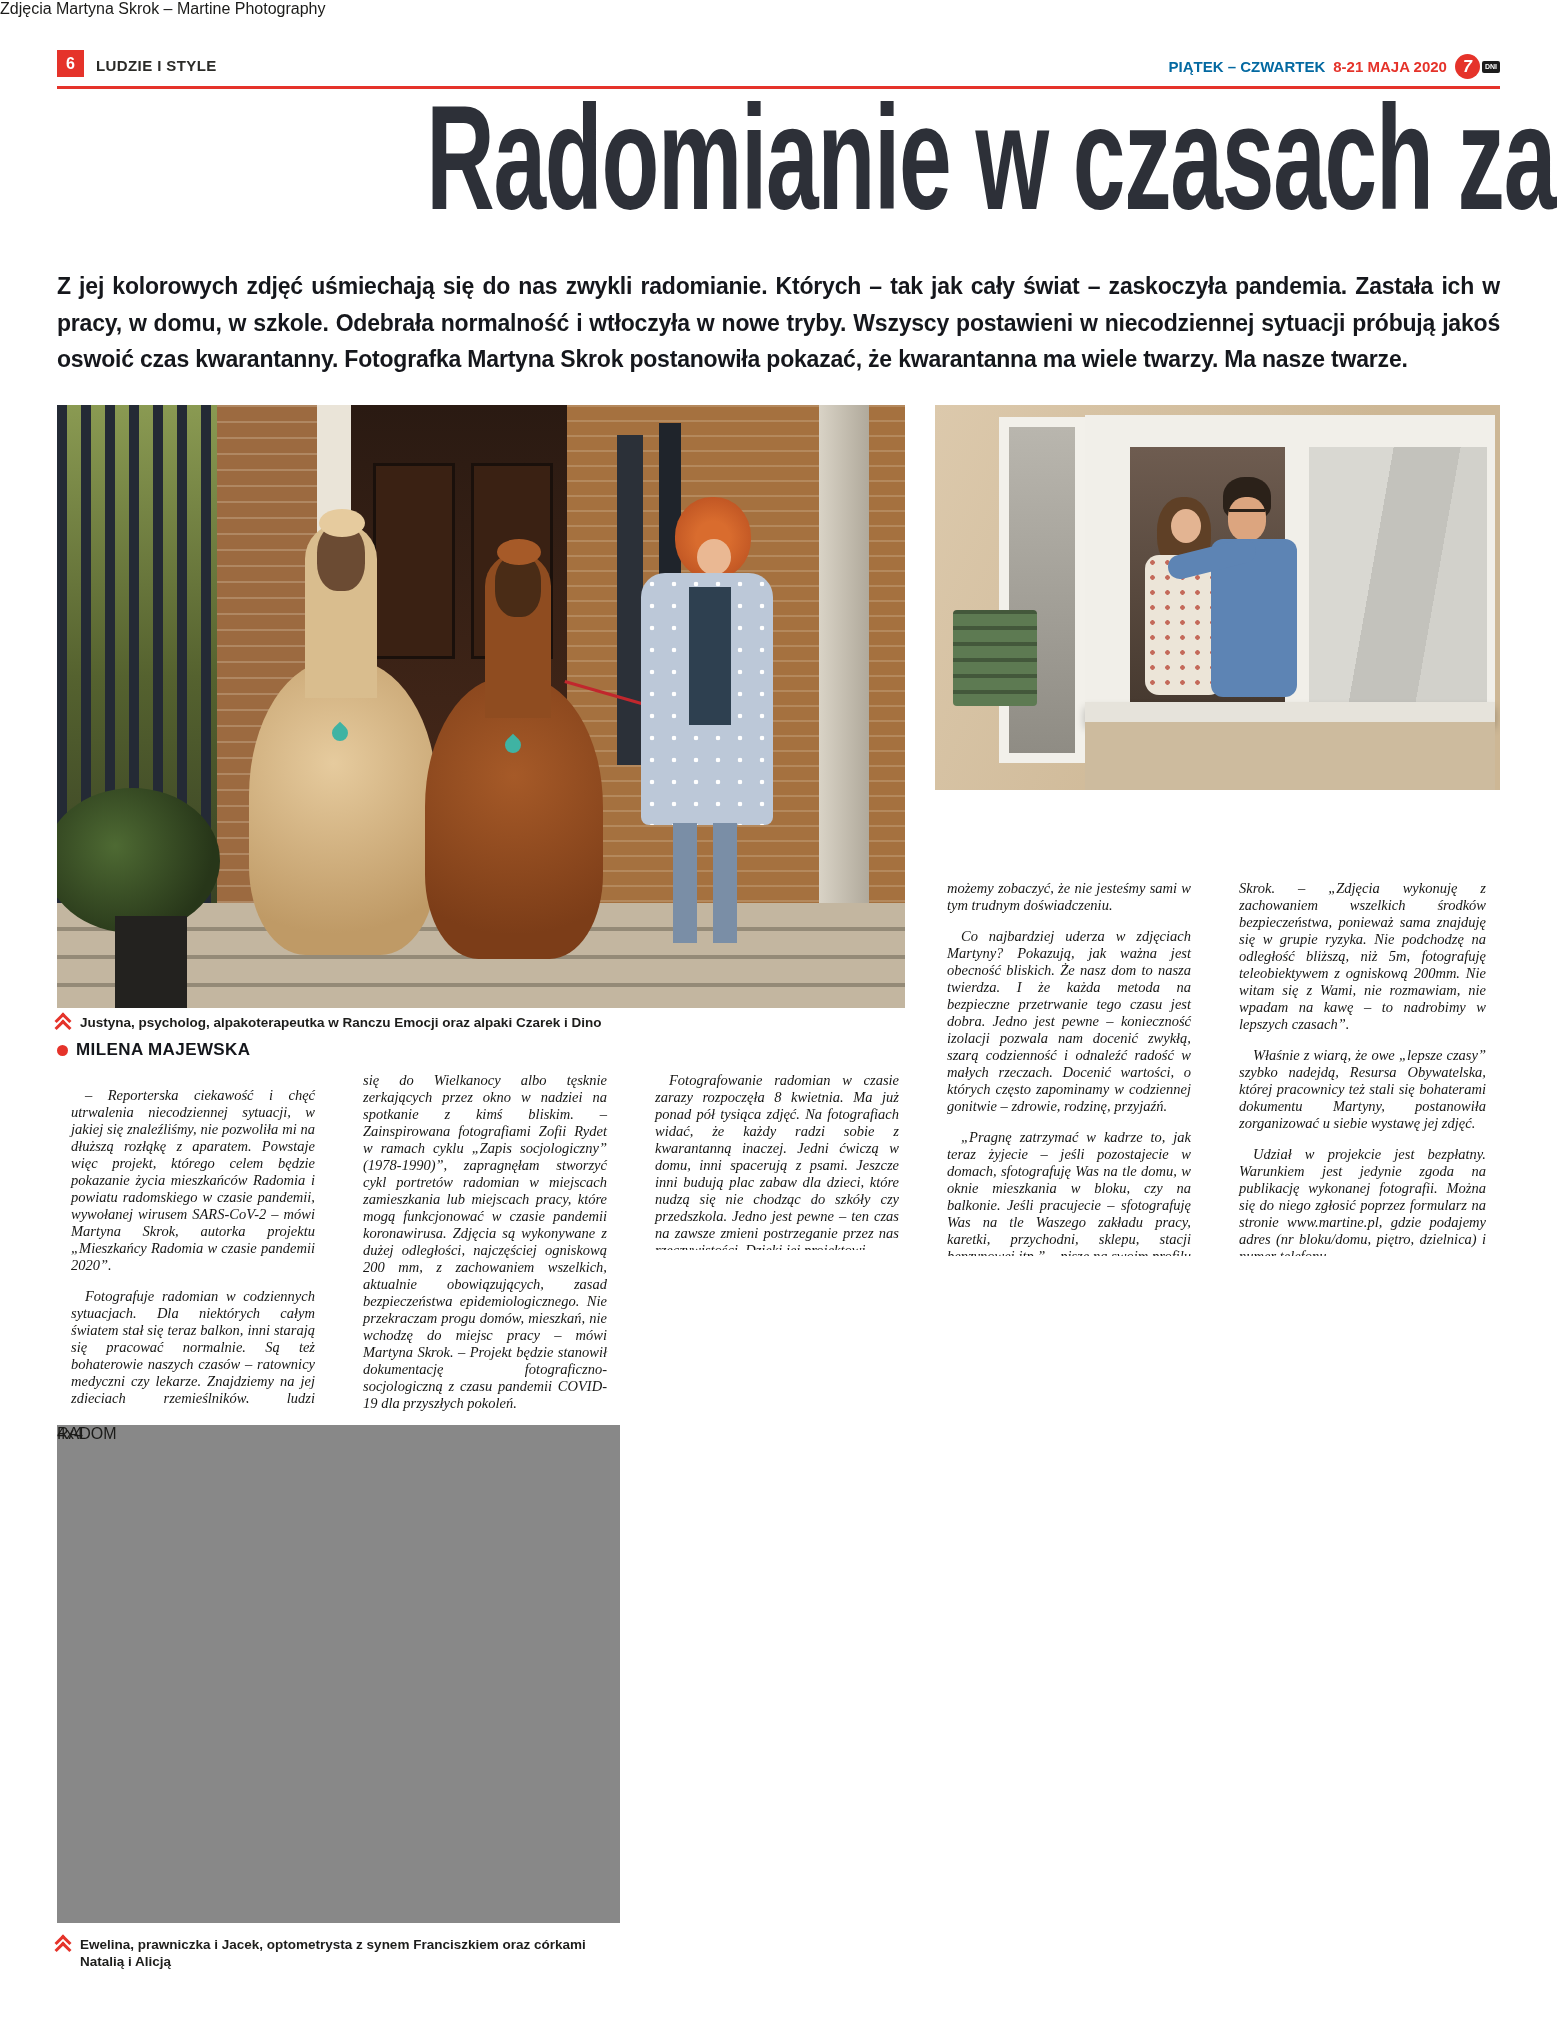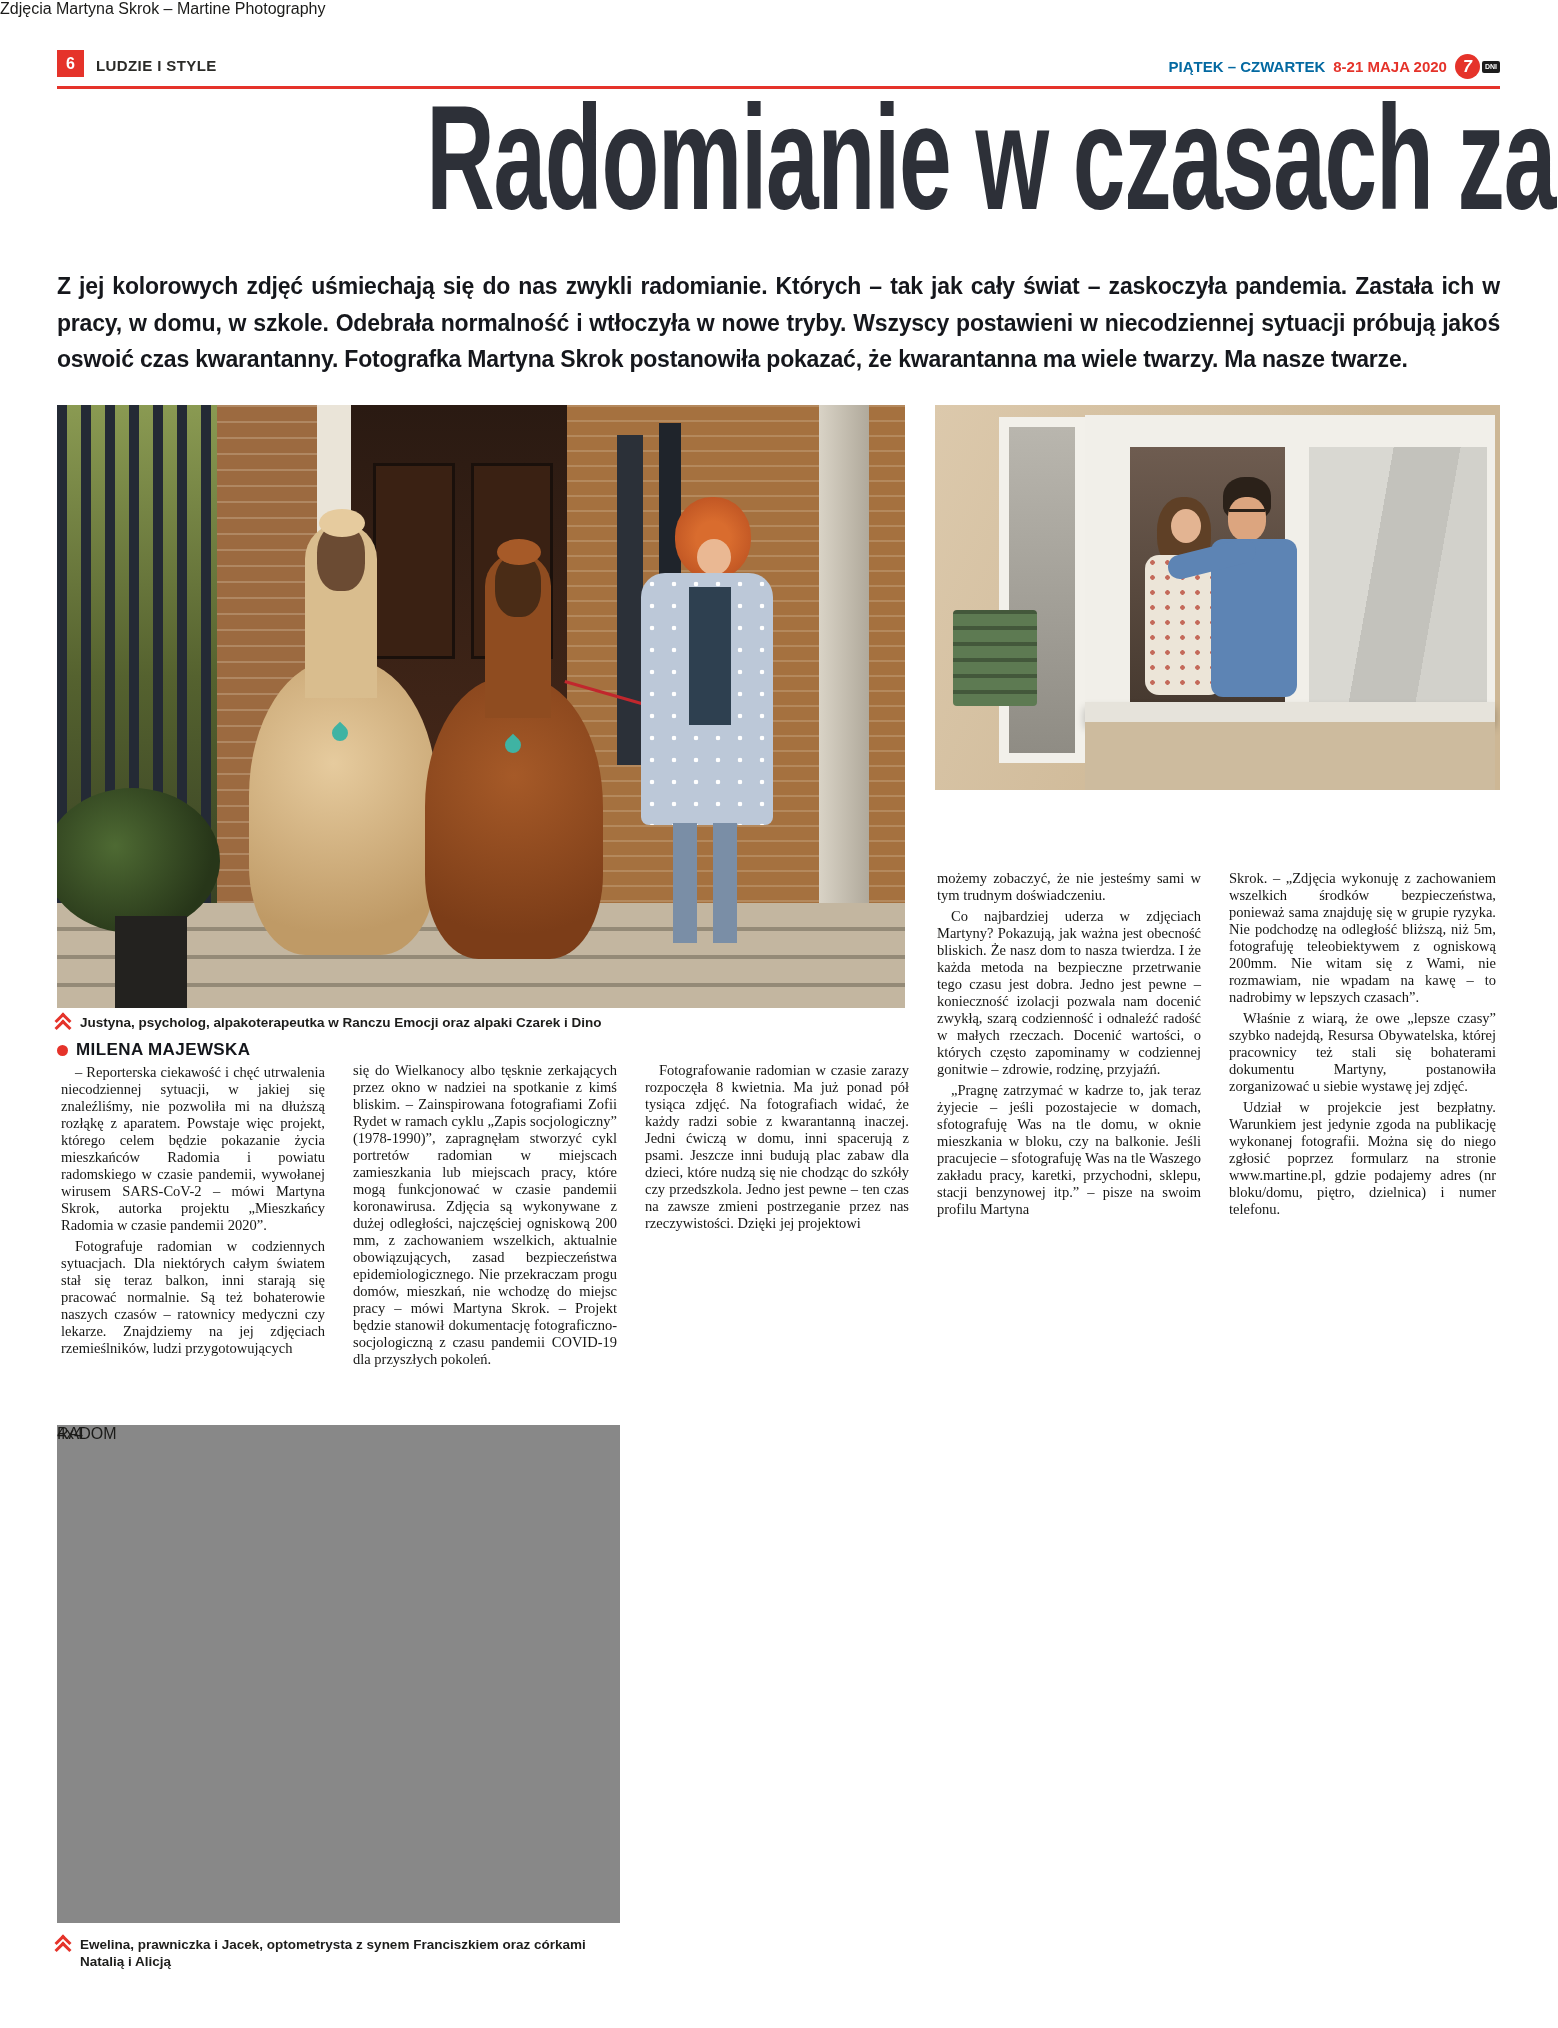--- a/index.html
+++ b/index.html
@@ -28,28 +28,28 @@
   #lead{left:57px;top:268px;width:1443px;font:bold 23px/36.5px "Liberation Sans",sans-serif;
         color:#15171c;text-align:justify;letter-spacing:-.2px;}
 
   
   .cap{display:flex;gap:11px;align-items:flex-start;font:bold 13.5px/17px "Liberation Sans",sans-serif;color:#1d1d1b;}
   .chevs{display:flex;flex-direction:column;margin-top:1px;flex:none;}
   .chev{width:9px;height:9px;border-left:3px solid var(--red);border-top:3px solid var(--red);transform:rotate(45deg);}
   .chev+.chev{margin-top:-5px;}
 
   
-  .byline{display:flex;align-items:center;gap:8px;}
+  .byline{display:flex;align-items:center;gap:8px;margin-bottom:13px;}
   .byline .dot{width:11px;height:11px;border-radius:50%;background:var(--red);flex:none;}
   .byline b{font:bold 17px "Liberation Sans",sans-serif;color:#14161b;letter-spacing:.4px;}
 
   
   .body{font:14.5px/17px "Liberation Serif",serif;color:#161614;text-align:justify;
         overflow:hidden;hyphens:auto;-webkit-hyphens:auto;}
-  .body p{margin:4px;text-indent:14px;}
+  .body p{margin:14px;text-indent:14px;font-style:italic;}
   .body p.cont{text-indent:0;}
 
   
   .photo{overflow:hidden;background:#888;}
   .photo *{position:absolute;}
 
   
   #ph1{left:57px;top:405px;width:848px;height:603px;background:#8a6242;}
   .p1-green{left:0;top:0;width:160px;height:603px;background:linear-gradient(180deg,#8a9a52,#55622f 45%,#2c3420);}
   .p1-fence{left:0;top:0;width:215px;height:603px;background:repeating-linear-gradient(90deg,#242a35 0 10px,rgba(36,42,53,0) 10px 24px);}

